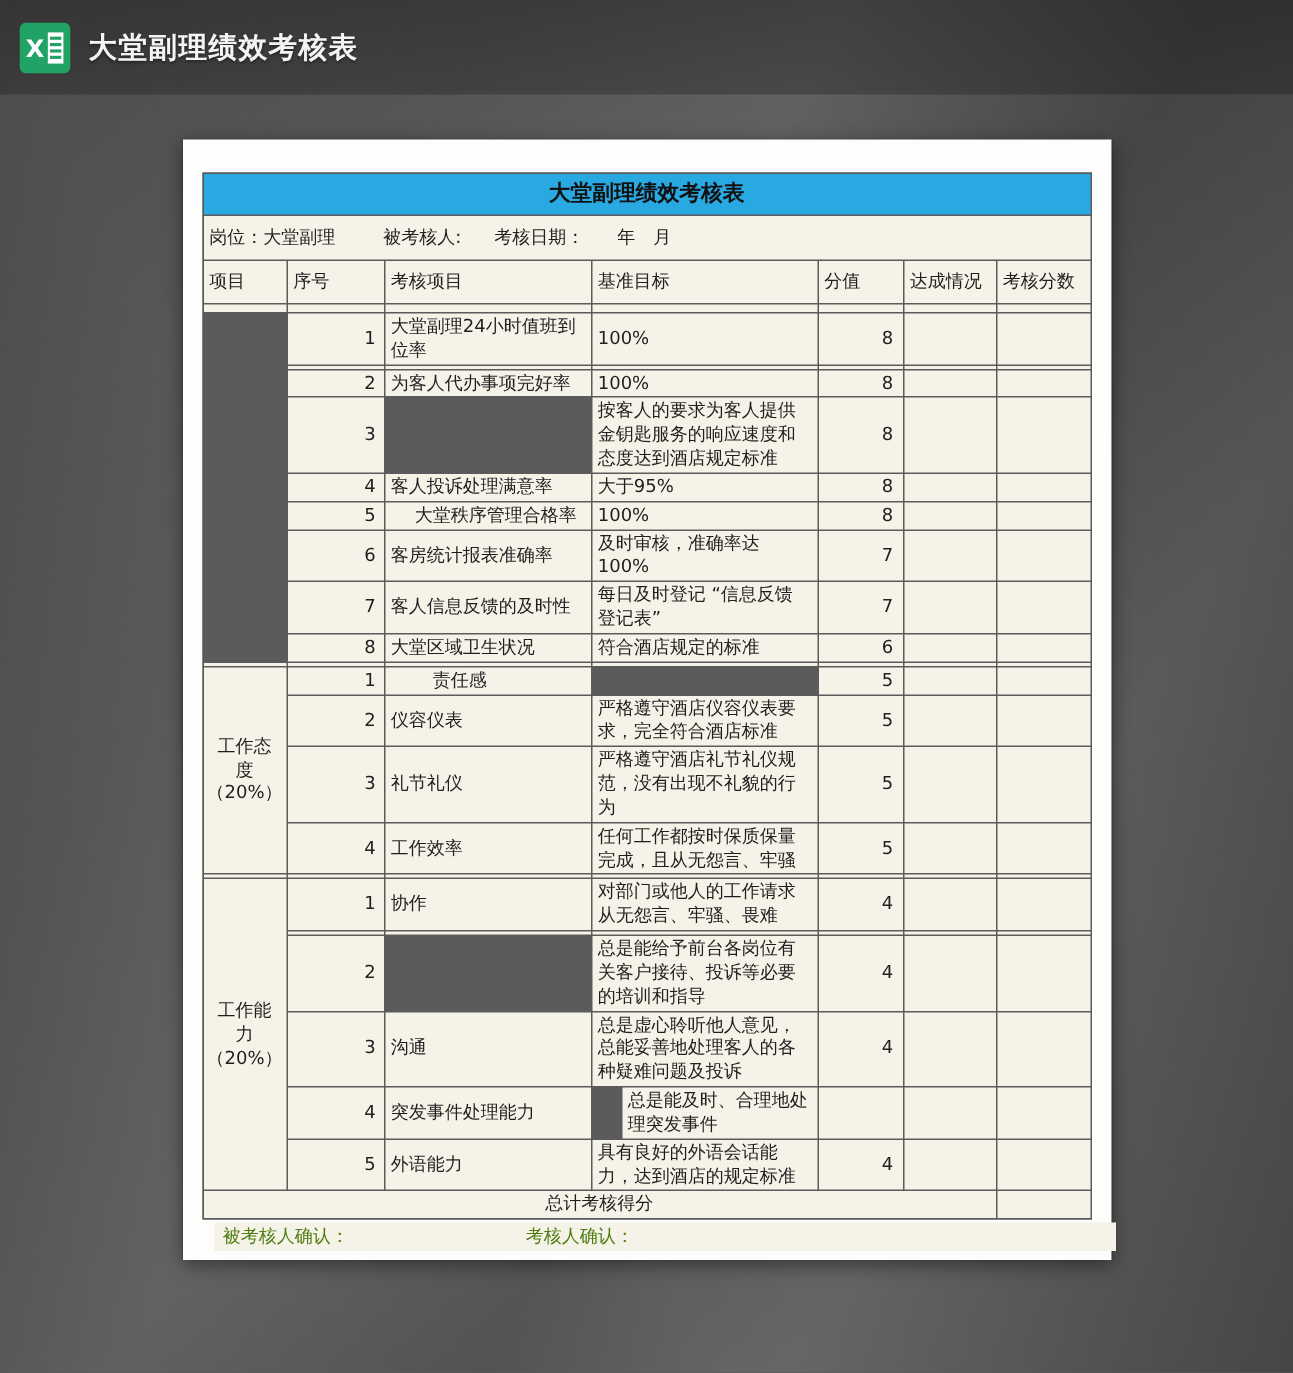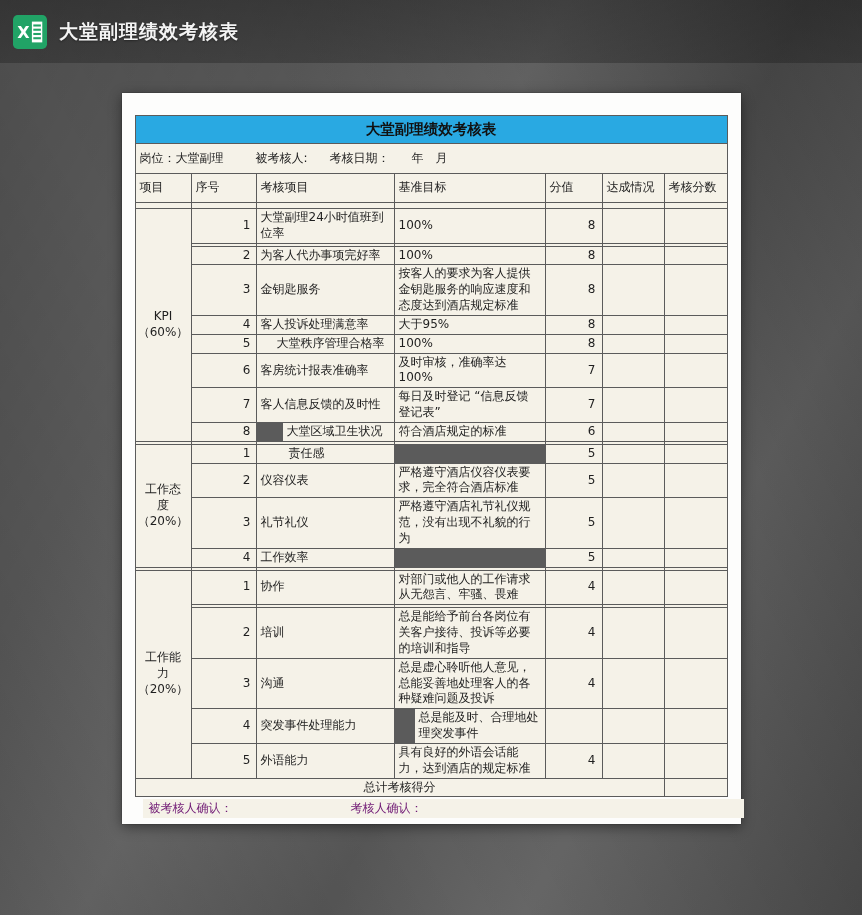--- a/index.html
+++ b/index.html
@@ -54,21 +54,21 @@
   .score{justify-content:flex-end;padding-right:6px;}
   .group{flex-direction:column;justify-content:center;text-align:center;}
   .total{justify-content:center;}
   .sp{padding:0;min-height:0;}
   .sp-lg{height:5px;}
   .sp-md{height:2px;}
   .sp-sm{height:2px;}
   .confirm{
     background:var(--paper,#F5F2E8);
     width:601px;height:19px;margin:2px auto 0;margin-left:8px;
-    display:flex;align-items:center;font-size:12px;color:#701a75;
+    display:flex;align-items:center;font-size:12px;color:#4d7c0f;
     padding-left:6px;box-sizing:border-box;
   }
   .confirm .assessor{margin-left:118px;}
   .excel-icon{flex:0 0 auto;display:block;}
 </style>
 </head>
 <body>
 
 <div class="topbar">
   <svg class="excel-icon" width="34" height="34" viewBox="0 0 36 36">
@@ -99,44 +99,39 @@
     <div class="cell hcell" style="grid-area:3/5">分值</div>
     <div class="cell hcell" style="grid-area:3/6">达成情况</div>
     <div class="cell hcell" style="grid-area:3/7">考核分数</div>
   <div class="cell sp sp-lg" style="grid-area: 4 / 1;"></div>
       <div class="cell sp sp-lg" style="grid-area: 4 / 2;"></div>
       <div class="cell sp sp-lg" style="grid-area: 4 / 3;"></div>
       <div class="cell sp sp-lg" style="grid-area: 4 / 4;"></div>
       <div class="cell sp sp-lg" style="grid-area: 4 / 5;"></div>
       <div class="cell sp sp-lg" style="grid-area: 4 / 6;"></div>
       <div class="cell sp sp-lg" style="grid-area: 4 / 7;"></div>
-      <div class="cell group" style="grid-area: 5 / 1 / span 9;">
-        <div>KPI</div>
-        <div>（60%）</div>
-      </div>
       <div class="cell num" style="grid-area: 5 / 2;">1</div>
       <div class="cell item" style="grid-area: 5 / 3;">大堂副理24小时值班到位率</div>
       <div class="cell target" style="grid-area: 5 / 4;">100%</div>
       <div class="cell score" style="grid-area: 5 / 5;">8</div>
       <div class="cell" style="grid-area: 5 / 6;"></div>
       <div class="cell" style="grid-area: 5 / 7;"></div>
       <div class="cell sp sp-md" style="grid-area: 6 / 2;"></div>
       <div class="cell sp sp-md" style="grid-area: 6 / 3;"></div>
       <div class="cell sp sp-md" style="grid-area: 6 / 4;"></div>
       <div class="cell sp sp-md" style="grid-area: 6 / 5;"></div>
       <div class="cell sp sp-md" style="grid-area: 6 / 6;"></div>
       <div class="cell sp sp-md" style="grid-area: 6 / 7;"></div>
       <div class="cell num" style="grid-area: 7 / 2;">2</div>
       <div class="cell item" style="grid-area: 7 / 3;">为客人代办事项完好率</div>
       <div class="cell target" style="grid-area: 7 / 4;">100%</div>
       <div class="cell score" style="grid-area: 7 / 5;">8</div>
       <div class="cell" style="grid-area: 7 / 6;"></div>
       <div class="cell" style="grid-area: 7 / 7;"></div>
       <div class="cell num" style="grid-area: 8 / 2;">3</div>
-      <div class="cell item" style="grid-area: 8 / 3;">金钥匙服务</div>
       <div class="cell target" style="grid-area: 8 / 4;">按客人的要求为客人提供金钥匙服务的响应速度和态度达到酒店规定标准</div>
       <div class="cell score" style="grid-area: 8 / 5;">8</div>
       <div class="cell" style="grid-area: 8 / 6;"></div>
       <div class="cell" style="grid-area: 8 / 7;"></div>
       <div class="cell num" style="grid-area: 9 / 2;">4</div>
       <div class="cell item" style="grid-area: 9 / 3;">客人投诉处理满意率</div>
       <div class="cell target" style="grid-area: 9 / 4;">大于95%</div>
       <div class="cell score" style="grid-area: 9 / 5;">8</div>
       <div class="cell" style="grid-area: 9 / 6;"></div>
       <div class="cell" style="grid-area: 9 / 7;"></div>
@@ -152,21 +147,21 @@
       <div class="cell score" style="grid-area: 11 / 5;">7</div>
       <div class="cell" style="grid-area: 11 / 6;"></div>
       <div class="cell" style="grid-area: 11 / 7;"></div>
       <div class="cell num" style="grid-area: 12 / 2;">7</div>
       <div class="cell item" style="grid-area: 12 / 3;">客人信息反馈的及时性</div>
       <div class="cell target" style="grid-area: 12 / 4;">每日及时登记 “信息反馈登记表”</div>
       <div class="cell score" style="grid-area: 12 / 5;">7</div>
       <div class="cell" style="grid-area: 12 / 6;"></div>
       <div class="cell" style="grid-area: 12 / 7;"></div>
       <div class="cell num" style="grid-area: 13 / 2;">8</div>
-      <div class="cell item" style="grid-area: 13 / 3; margin-left: 26px;">大堂区域卫生状况</div>
+      <div class="cell item" style="grid-area: 13 / 3;">大堂区域卫生状况</div>
       <div class="cell target" style="grid-area: 13 / 4;">符合酒店规定的标准</div>
       <div class="cell score" style="grid-area: 13 / 5;">6</div>
       <div class="cell" style="grid-area: 13 / 6;"></div>
       <div class="cell" style="grid-area: 13 / 7;"></div>
       <div class="cell sp sp-sm" style="grid-area: 14 / 1;"></div>
       <div class="cell sp sp-sm" style="grid-area: 14 / 2;"></div>
       <div class="cell sp sp-sm" style="grid-area: 14 / 3;"></div>
       <div class="cell sp sp-sm" style="grid-area: 14 / 4;"></div>
       <div class="cell sp sp-sm" style="grid-area: 14 / 5;"></div>
       <div class="cell sp sp-sm" style="grid-area: 14 / 6;"></div>
@@ -187,20 +182,21 @@
       <div class="cell" style="grid-area: 16 / 6;"></div>
       <div class="cell" style="grid-area: 16 / 7;"></div>
       <div class="cell num" style="grid-area: 17 / 2;">3</div>
       <div class="cell item" style="grid-area: 17 / 3;">礼节礼仪</div>
       <div class="cell target" style="grid-area: 17 / 4;">严格遵守酒店礼节礼仪规范，没有出现不礼貌的行为</div>
       <div class="cell score" style="grid-area: 17 / 5;">5</div>
       <div class="cell" style="grid-area: 17 / 6;"></div>
       <div class="cell" style="grid-area: 17 / 7;"></div>
       <div class="cell num" style="grid-area: 18 / 2;">4</div>
       <div class="cell item" style="grid-area: 18 / 3;">工作效率</div>
+      <div class="cell target" style="grid-area: 18 / 4;">任何工作都按时保质保量完成，且从无怨言、牢骚</div>
       <div class="cell score" style="grid-area: 18 / 5;">5</div>
       <div class="cell" style="grid-area: 18 / 6;"></div>
       <div class="cell" style="grid-area: 18 / 7;"></div>
       <div class="cell sp sp-sm" style="grid-area: 19 / 1;"></div>
       <div class="cell sp sp-sm" style="grid-area: 19 / 2;"></div>
       <div class="cell sp sp-sm" style="grid-area: 19 / 3;"></div>
       <div class="cell sp sp-sm" style="grid-area: 19 / 4;"></div>
       <div class="cell sp sp-sm" style="grid-area: 19 / 5;"></div>
       <div class="cell sp sp-sm" style="grid-area: 19 / 6;"></div>
       <div class="cell sp sp-sm" style="grid-area: 19 / 7;"></div>
@@ -214,21 +210,20 @@
       <div class="cell score" style="grid-area: 20 / 5;">4</div>
       <div class="cell" style="grid-area: 20 / 6;"></div>
       <div class="cell" style="grid-area: 20 / 7;"></div>
       <div class="cell sp sp-md" style="grid-area: 21 / 2;"></div>
       <div class="cell sp sp-md" style="grid-area: 21 / 3;"></div>
       <div class="cell sp sp-md" style="grid-area: 21 / 4;"></div>
       <div class="cell sp sp-md" style="grid-area: 21 / 5;"></div>
       <div class="cell sp sp-md" style="grid-area: 21 / 6;"></div>
       <div class="cell sp sp-md" style="grid-area: 21 / 7;"></div>
       <div class="cell num" style="grid-area: 22 / 2;">2</div>
-      <div class="cell item" style="grid-area: 22 / 3;">培训</div>
       <div class="cell target" style="grid-area: 22 / 4;">总是能给予前台各岗位有关客户接待、投诉等必要的培训和指导</div>
       <div class="cell score" style="grid-area: 22 / 5;">4</div>
       <div class="cell" style="grid-area: 22 / 6;"></div>
       <div class="cell" style="grid-area: 22 / 7;"></div>
       <div class="cell num" style="grid-area: 23 / 2;">3</div>
       <div class="cell target" style="grid-area: 23 / 4;">总是虚心聆听他人意见，总能妥善地处理客人的各种疑难问题及投诉</div>
       <div class="cell item" style="grid-area: 23 / 3;">沟通</div>
       <div class="cell score" style="grid-area: 23 / 5;">4</div>
       <div class="cell" style="grid-area: 23 / 6;"></div>
       <div class="cell" style="grid-area: 23 / 7;"></div>

